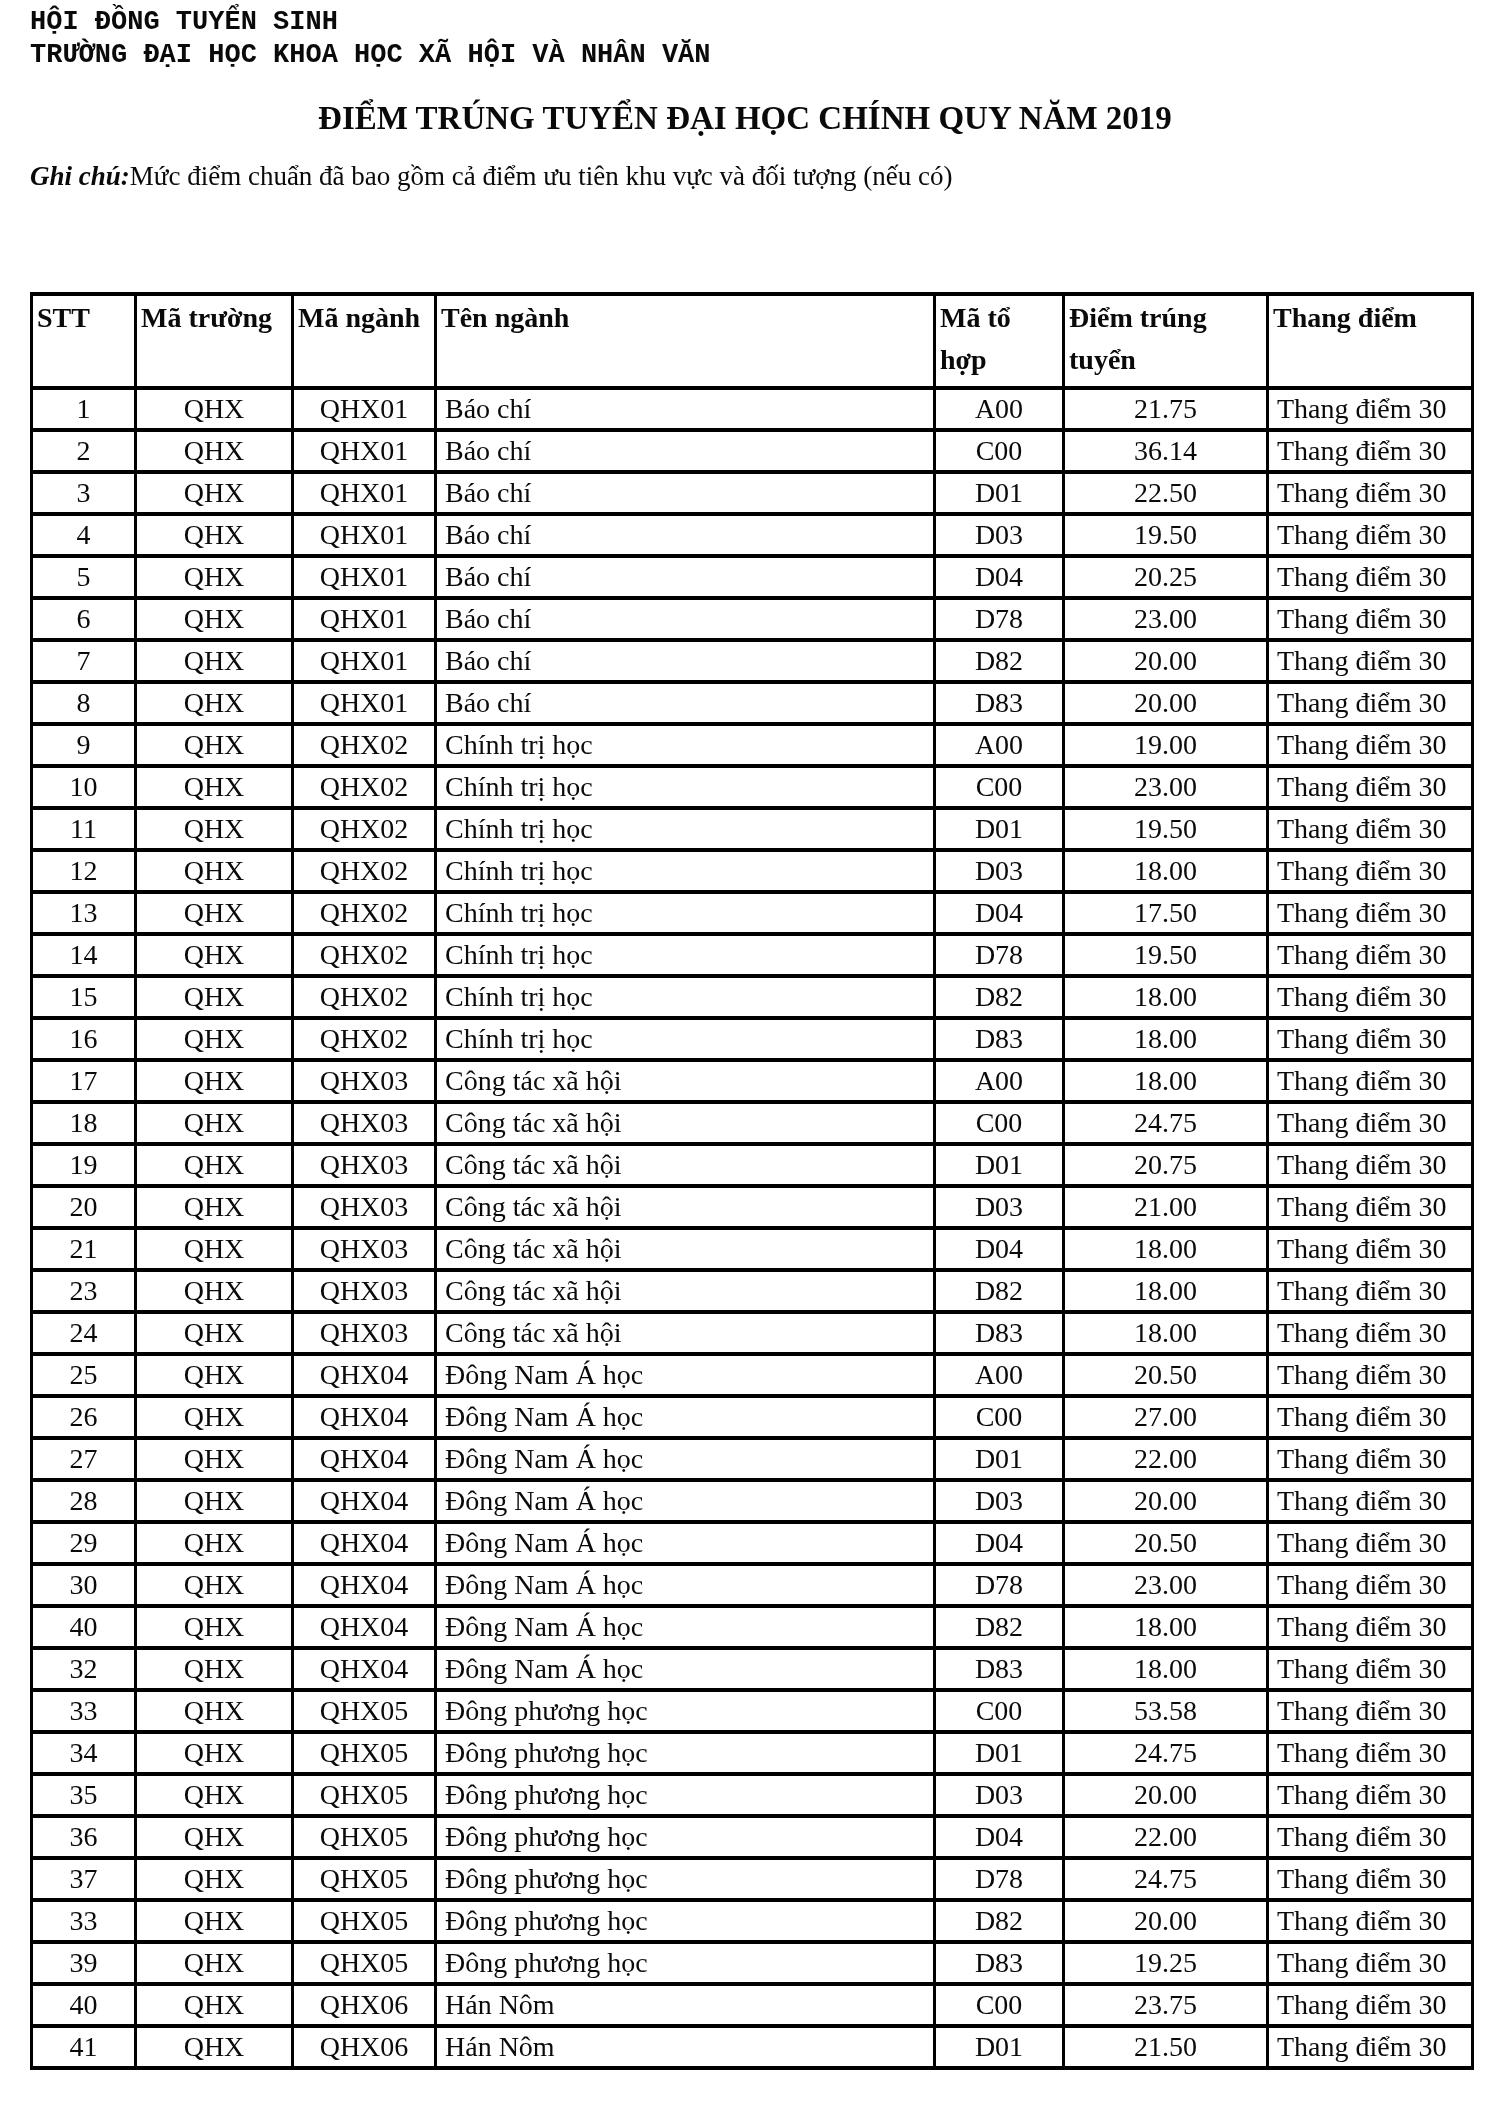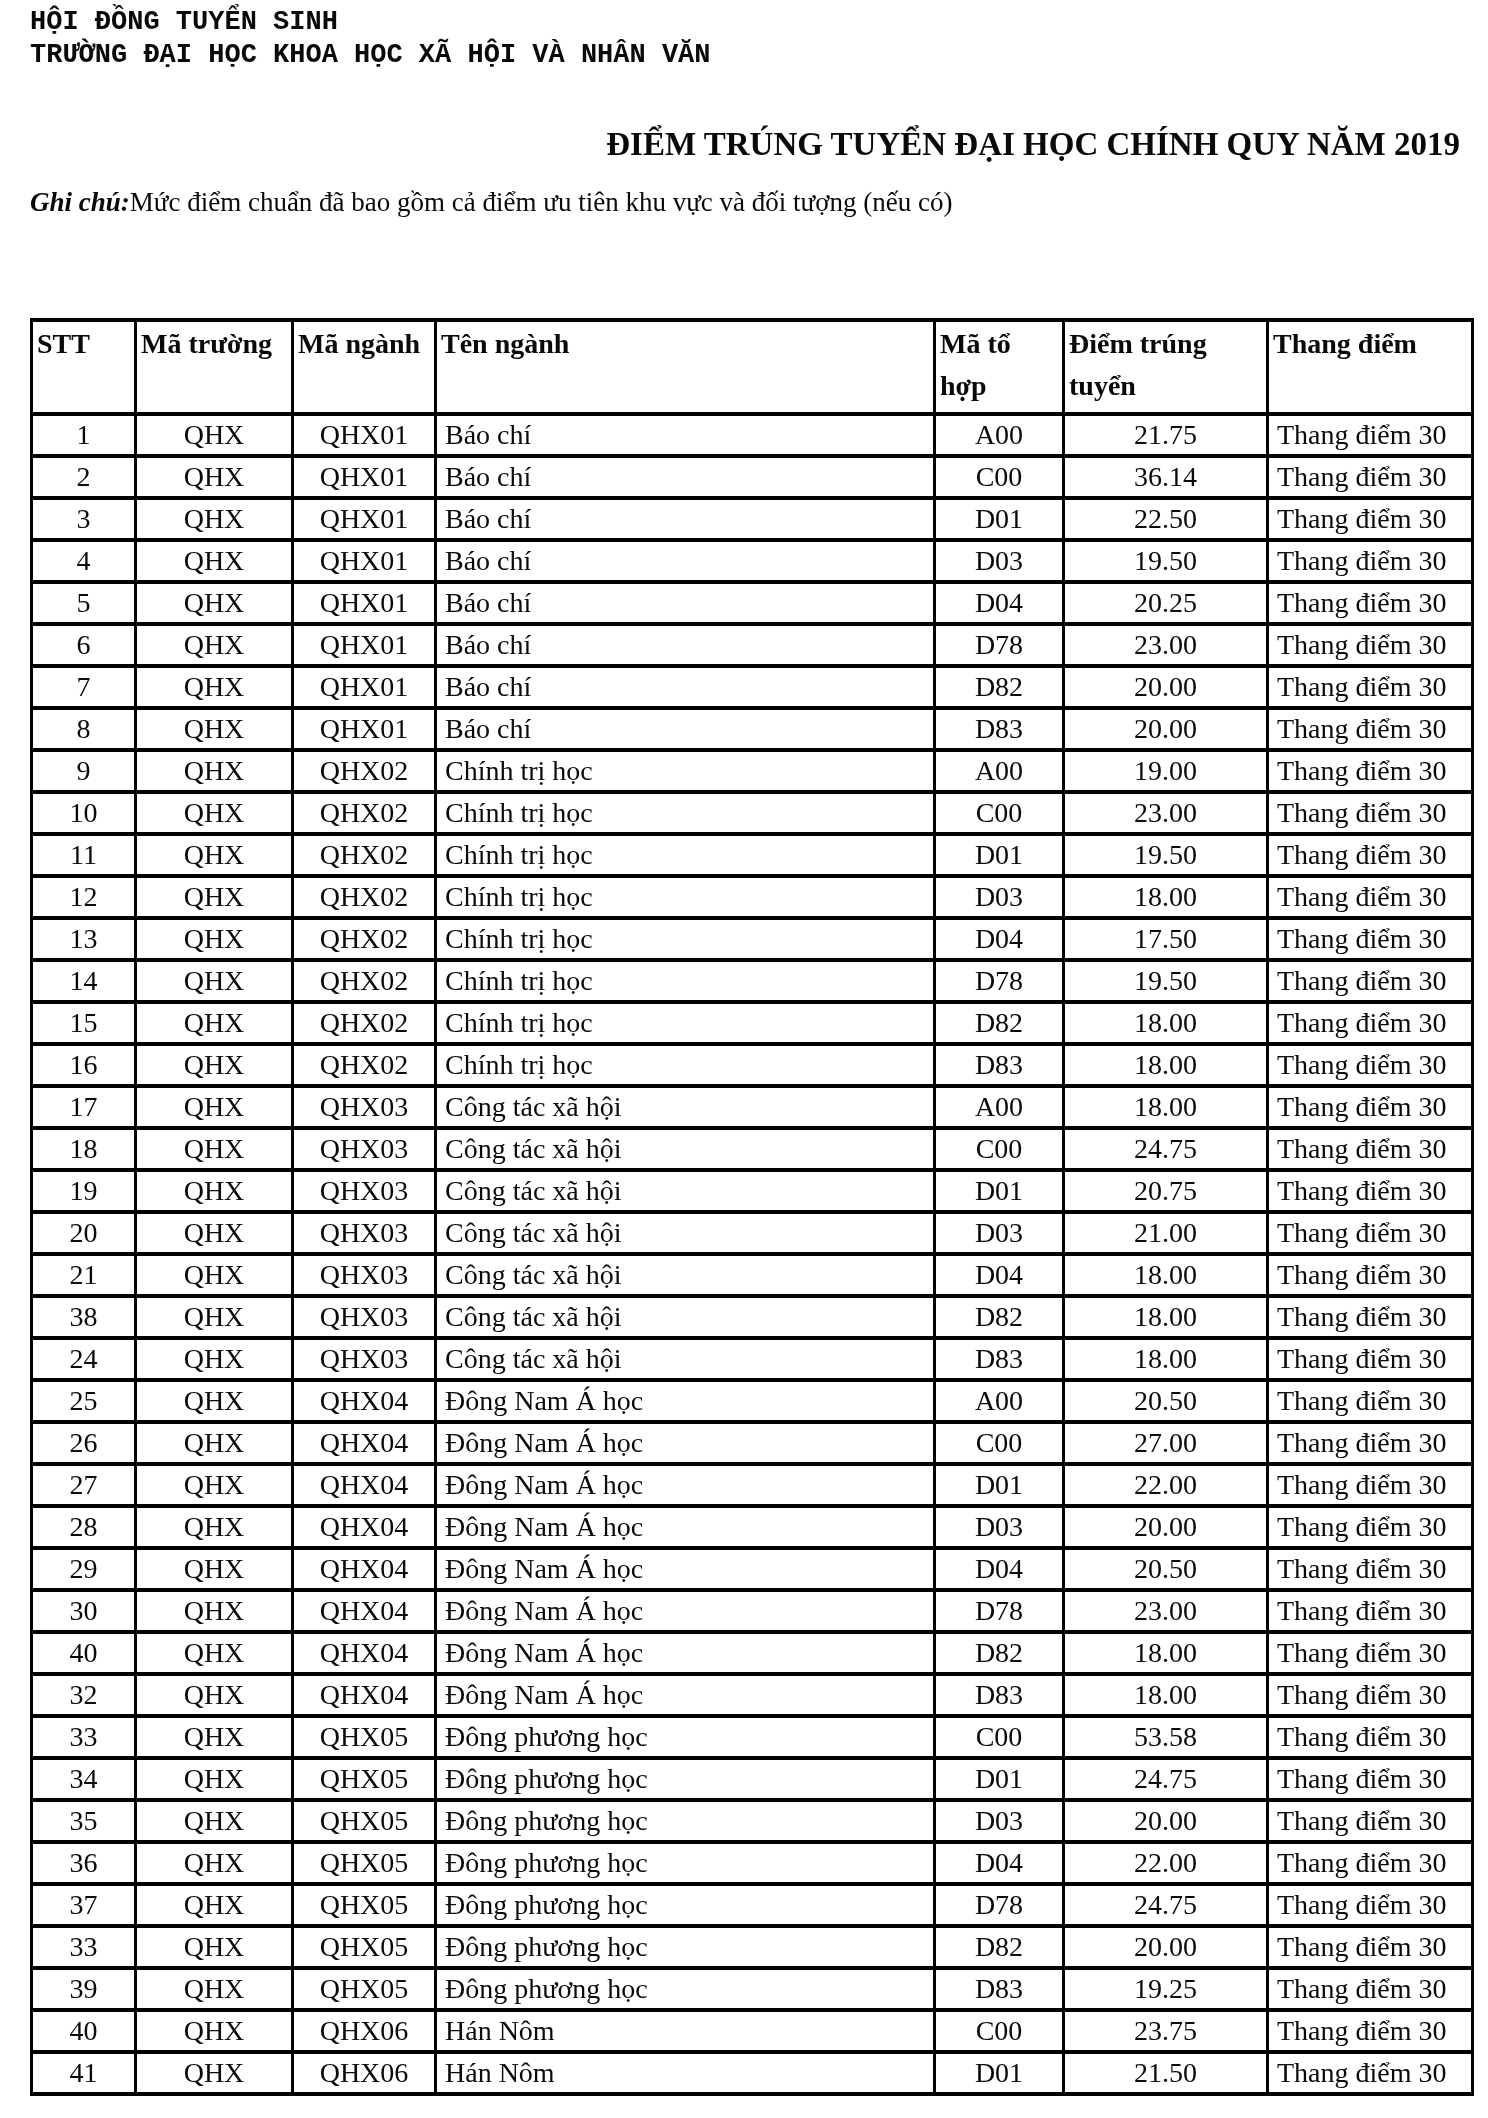--- a/index.html
+++ b/index.html
@@ -18,22 +18,22 @@
     padding: 6px 28px 0 30px;
   }
   .org-line {
     font-weight: bold;
     font-size: 27px;
     line-height: 33px;
     white-space: nowrap;
     font-family: Liberation Mono, monospace;
   }
   .title {
-    margin-top: 52px;
-    text-align: right;
+    margin-top: 26px;
+    text-align: center;
     font-weight: bold;
     font-size: 33px;
     line-height: 40px;
     white-space: nowrap;
   }
   .note {
     margin-top: 22px;
     font-size: 27px;
     line-height: 33px;
     white-space: nowrap;
@@ -294,21 +294,21 @@
         <tr>
           <td>21</td>
           <td>QHX</td>
           <td>QHX03</td>
           <td class="l">Công tác xã hội</td>
           <td>D04</td>
           <td>18.00</td>
           <td class="l">Thang điểm 30</td>
         </tr>
         <tr>
-          <td>38</td>
+          <td>23</td>
           <td>QHX</td>
           <td>QHX03</td>
           <td class="l">Công tác xã hội</td>
           <td>D82</td>
           <td>18.00</td>
           <td class="l">Thang điểm 30</td>
         </tr>
         <tr>
           <td>24</td>
           <td>QHX</td>

